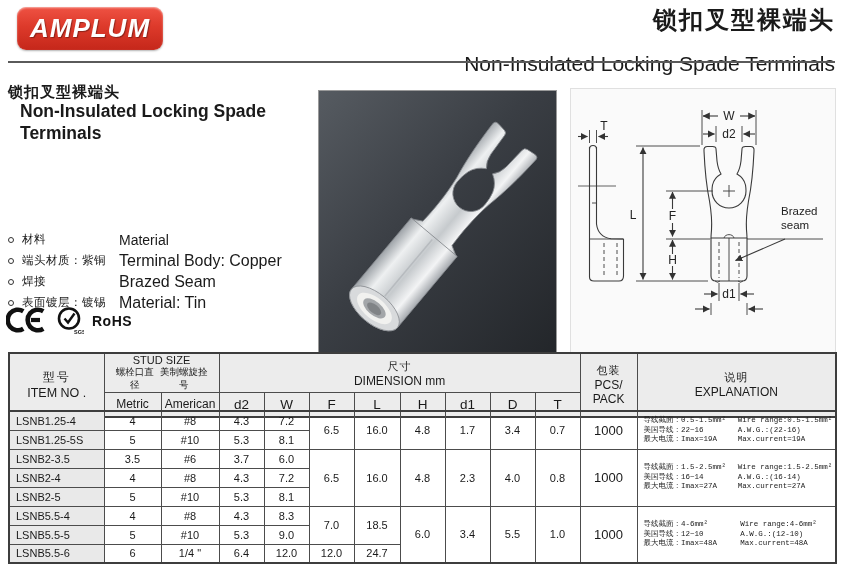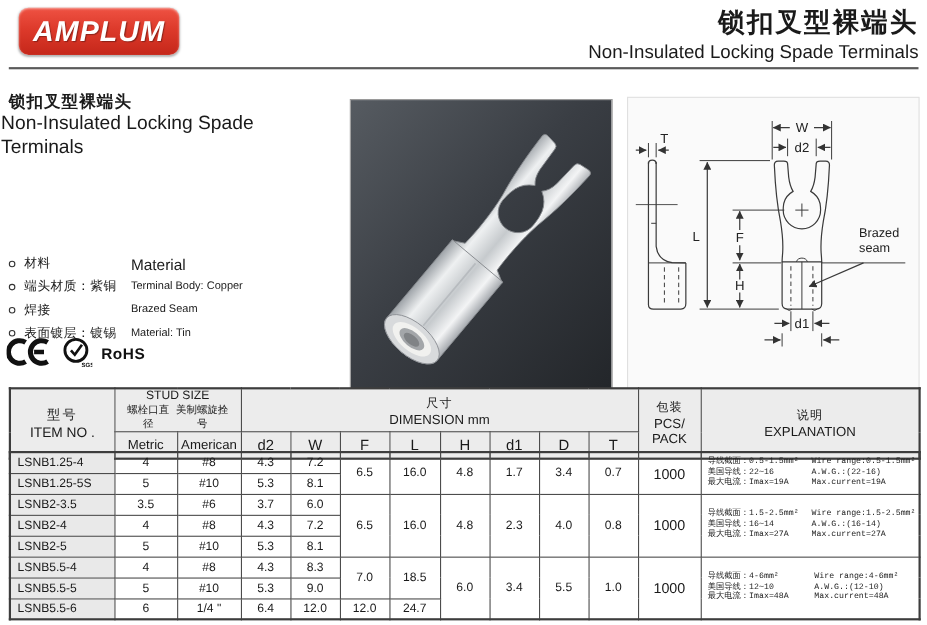--- a/index.html
+++ b/index.html
@@ -9,31 +9,31 @@
 
   
   .logo { position:absolute; left:17px; top:7px; width:146px; height:43px;
           background:linear-gradient(180deg,#ef5243 0%,#dd3a2b 45%,#c5271a 100%);
           border-radius:9px; display:flex; align-items:center; justify-content:center;
           box-shadow:inset 0 1px 2px rgba(255,255,255,.55), 0 1px 2px rgba(0,0,0,.3); }
   .logo span { color:#fff; font-weight:bold; font-style:italic; font-size:26px;
           letter-spacing:1px; text-shadow:1px 1px 1px rgba(0,0,0,.35); }
   .head-titles { position:absolute; right:8px; top:4px; text-align:right; }
   .head-zh { font-size:24px; font-weight:bold; letter-spacing:2px; }
-  .head-en { font-size:17px; margin-top:2px; }
+  .head-en { font-size:21px; margin-top:16px; }
   .rule { position:absolute; left:8px; top:61px; width:827px; border-top:2px solid #5a5a5a; }
 
   
   .intro-zh { position:absolute; left:8px; top:83px; font-size:15px; font-weight:bold; letter-spacing:1px; }
-  .intro-en { position:absolute; left:1px; top:100px; font-size:17.5px; line-height:22px; }
+  .intro-en { position:absolute; left:20px; top:100px; font-size:17.5px; line-height:22px;font-weight:bold; }
   .materials { position:absolute; left:8px; top:229px; }
   .mat-row { display:flex; align-items:center; height:21px; }
   .mat-bullet { width:6px; height:6px; border:1.5px solid #333; border-radius:50%; margin-right:8px; flex:none; }
   .mat-zh { font-size:11.5px; width:97px; letter-spacing:.5px; }
-  .mat-en { font-size:10px; }
+  .mat-en { font-size:16px; }
   .mat-en.big { font-size:14px; }
   .certs { position:absolute; left:6px; top:306px; display:flex; align-items:center; gap:8px; }
   .rohs { font-size:14px; font-weight:bold; letter-spacing:.5px; color:#111; }
 
   
   .photo { position:absolute; left:318px; top:90px; width:239px; height:264px; border:1px solid #9a9a9a; }
   .photo svg { display:block; }
 
   
   .diagram { position:absolute; left:570px; top:88px; width:266px; height:266px;

